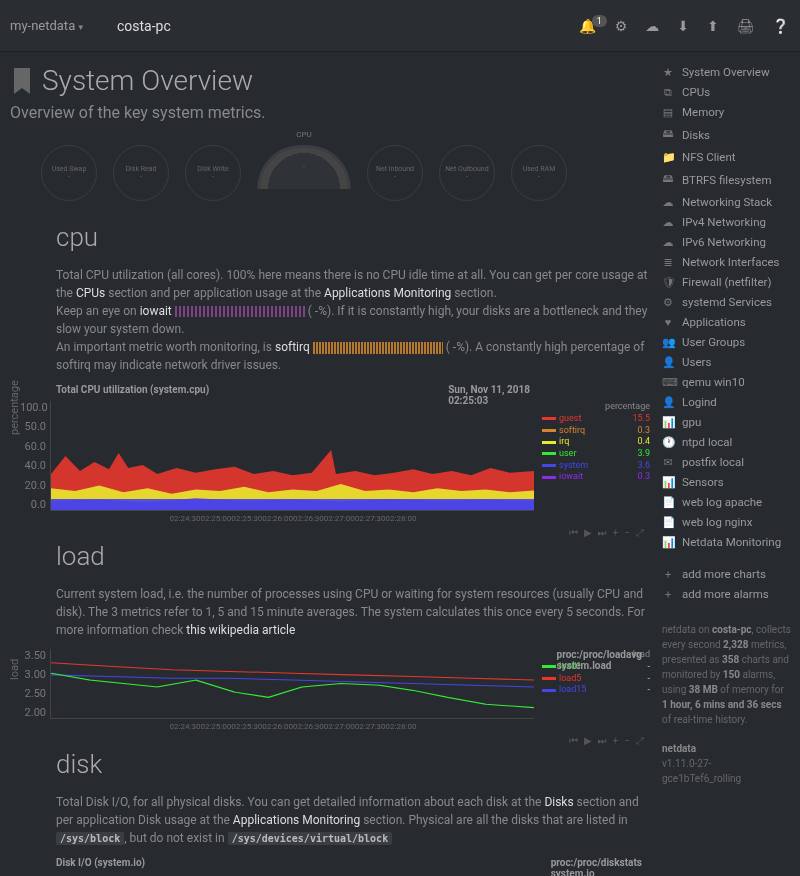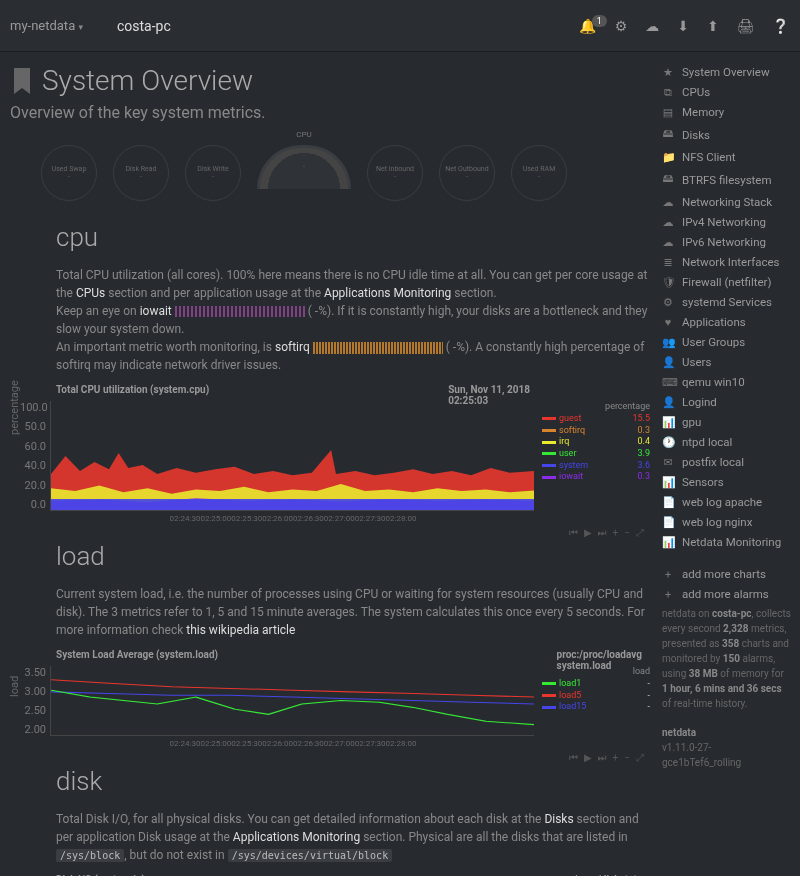--- a/index.html
+++ b/index.html
@@ -114,24 +114,24 @@
   padding: 10px 4px 10px 4px;
   font-size: 11.5px;
   overflow: hidden;
 }
 .side-item {
   display: flex; align-items: center; gap: 8px;
   padding: 3px 4px;
   color: #999; cursor: pointer;
 }
 .side-item .side-icon { width: 12px; text-align: center; color: #777; font-size: 11px;}
-.side-footer { margin-top: 2px; font-size: 10px; color: #666; line-height: 1.5; padding: 0 4px;}
+.side-footer { margin-top: 18px; font-size: 10px; color: #666; line-height: 1.5; padding: 0 4px;}
 .side-footer .em { color: #888; font-weight: bold; }
 
-code.path { background: #3a3e43; padding: 1px 4px; border-radius: 2px; font-size: 10px; color: #bbb; font-family: monospace;}
+code.path { background: #3a3e43; padding: 1px 4px; border-radius: 2px; font-size: 10px; color: #bbb; font-family: monospace; font-weight: bold;}
 
 
 .plot-area {
   position: absolute;
   left: 0; right: 0;
 }
 .area-red { bottom: 0; height: 55%; background: #E8362D; clip-path: polygon(0% 40%, 3% 10%, 6% 35%, 9% 20%, 12% 32%, 14% 5%, 16% 30%, 19% 25%, 22% 40%, 26% 30%, 30% 38%, 34% 32%, 38% 28%, 42% 40%, 46% 35%, 50% 42%, 54% 38%, 58% 0%, 59% 40%, 63% 35%, 67% 42%, 71% 38%, 75% 32%, 79% 40%, 83% 35%, 87% 42%, 91% 30%, 95% 38%, 100% 35%, 100% 100%, 0% 100%); opacity:0.9;}
 .area-yellow { bottom: 0; height: 25%; background: #E8E82D; clip-path: polygon(0% 20%, 5% 30%, 10% 10%, 15% 35%, 20% 20%, 25% 40%, 30% 25%, 35% 30%, 40% 15%, 45% 35%, 50% 25%, 55% 30%, 60% 5%, 65% 30%, 70% 25%, 75% 35%, 80% 20%, 85% 30%, 90% 25%, 95% 35%, 100% 28%, 100% 100%, 0% 100%); opacity:0.9;}
 .area-blue { bottom: 0; height: 10%; background: #4545E8; opacity:0.9;}
 .area-purple { bottom: 0; height: 12%; background: #8B2DE8; clip-path: polygon(0% 30%, 10% 20%, 20% 40%, 30% 10%, 40% 30%, 50% 20%, 60% 35%, 70% 15%, 80% 30%, 90% 20%, 100% 30%, 100% 100%, 0% 100%); opacity:0.9;}
@@ -288,21 +288,20 @@
           </div>
         </div>
       </div>
 
       <div class="section">
         <h2>load</h2>
         <p class="desc">
           <span>Current system load, i.e. the number of processes using CPU or waiting for system resources (usually CPU and disk). The 3 metrics refer to 1, 5 and 15 minute averages. The system calculates this once every 5 seconds. For more information check </span><a class="link">this wikipedia article</a>
         </p>
         <div class="chart">
-          <div class="chart-title">System Load Average (system.load)</div>
           <div class="chart-date" style="right:8px;">
             <div>proc:/proc/loadavg</div>
             <div>system.load</div>
           </div>
           <div class="chart-body">
             <div class="chart-yaxis" style="height:70px;">
               <span class="ylabel">load</span>
               <span>3.50</span>
                 <span>3.00</span>
                 <span>2.50</span>

